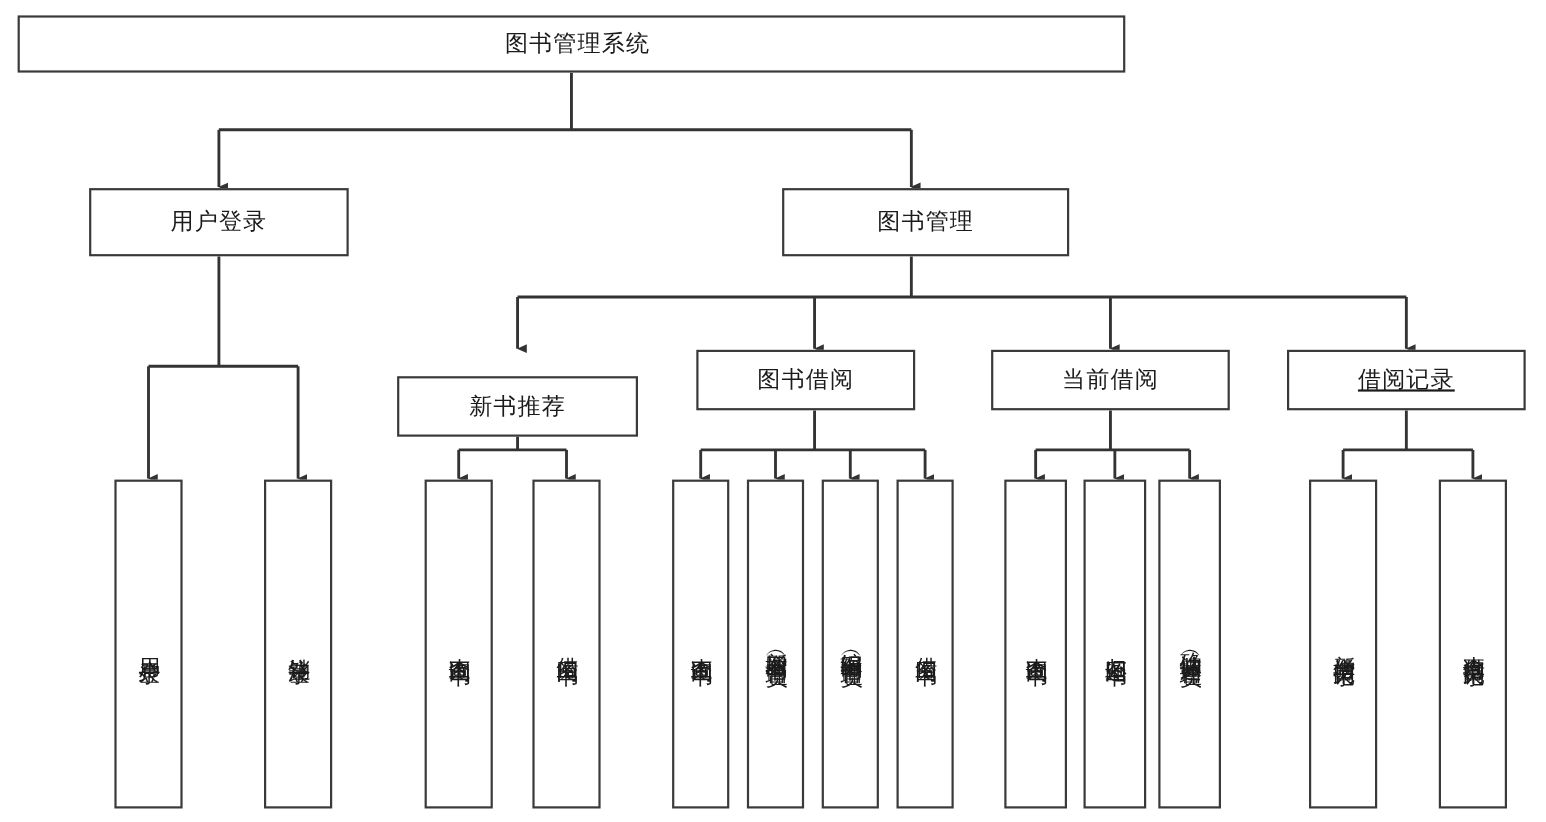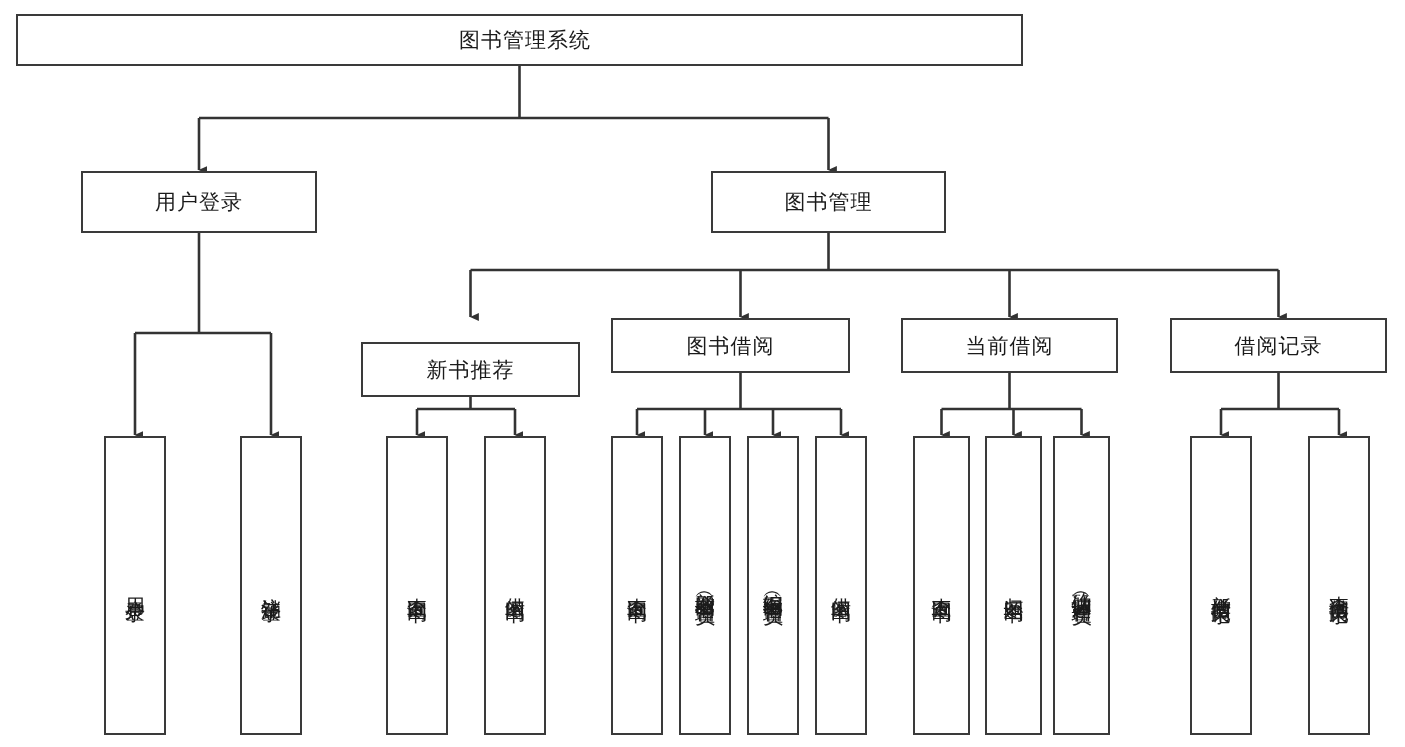--- a/index.html
+++ b/index.html
@@ -111,33 +111,33 @@
         <line x1="1339" y1="409" x2="1339" y2="435" stroke="#333333" stroke-width="2.6" marker-end="url(#arrowhead)"></line>
       </g>
   </svg>
   <div id="nodes-layer">
       <div class="node horiz" style="left: 16px; top: 14px; width: 1007px; height: 52px; padding-left: 11px;">
         <span class="htext">图书管理系统</span>
       </div>
       <div class="node horiz" style="left: 81px; top: 171px; width: 236px; height: 62px;">
         <span class="htext">用户登录</span>
       </div>
-      <div class="node horiz" style="left: 711px; top: 171px; width: 235px; height: 62px;">
+      <div class="node horiz" style="left: 711px; top: 171px; width: 261px; height: 62px;">
         <span class="htext">图书管理</span>
       </div>
       <div class="node horiz" style="left: 361px; top: 318px; width: 219px; height: 55px; margin-top: 24px;">
         <span class="htext">新书推荐</span>
       </div>
-      <div class="node horiz" style="left: 611px; top: 318px; width: 239px; height: 55px;">
+      <div class="node horiz" style="left: 633px; top: 318px; width: 199px; height: 55px;">
         <span class="htext">图书借阅</span>
       </div>
       <div class="node horiz" style="left: 901px; top: 318px; width: 217px; height: 55px;">
         <span class="htext">当前借阅</span>
       </div>
-      <div class="node horiz" style="left: 1170px; top: 318px; width: 217px; height: 55px;">
+      <div class="node horiz" style="left: 1170px; top: 318px; width: 217px; height: 55px; text-decoration: underline;">
         <span class="htext">借阅记录</span>
       </div>
       <div class="node vert" style="left: 104px; top: 436px; width: 62px; height: 299px;">
         <span class="vtext">用户登录</span>
       </div>
       <div class="node vert" style="left: 240px; top: 436px; width: 62px; height: 299px;">
         <span class="vtext">注销登录</span>
       </div>
       <div class="node vert" style="left: 386px; top: 436px; width: 62px; height: 299px;">
         <span class="vtext">查询图书</span>

